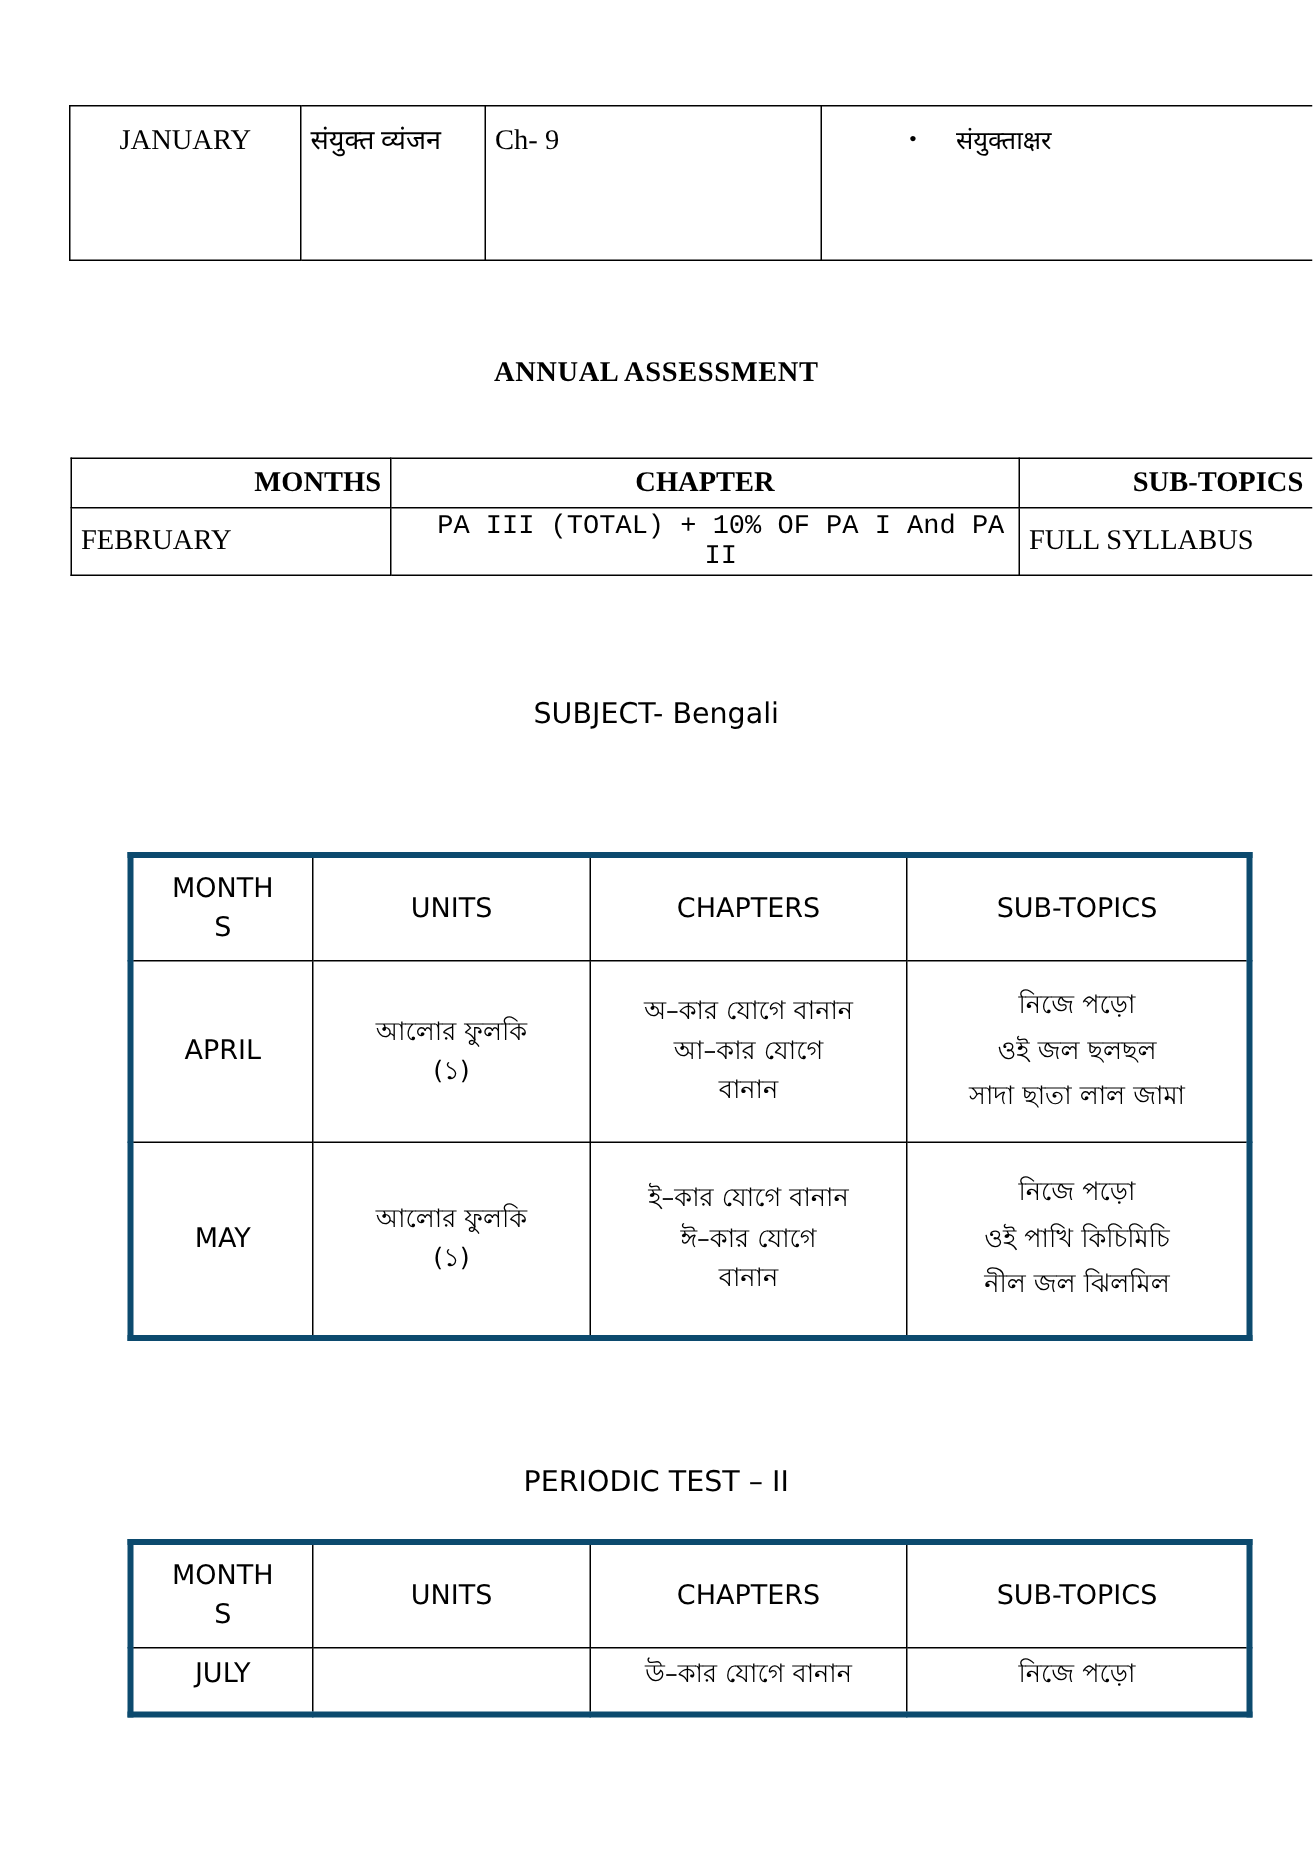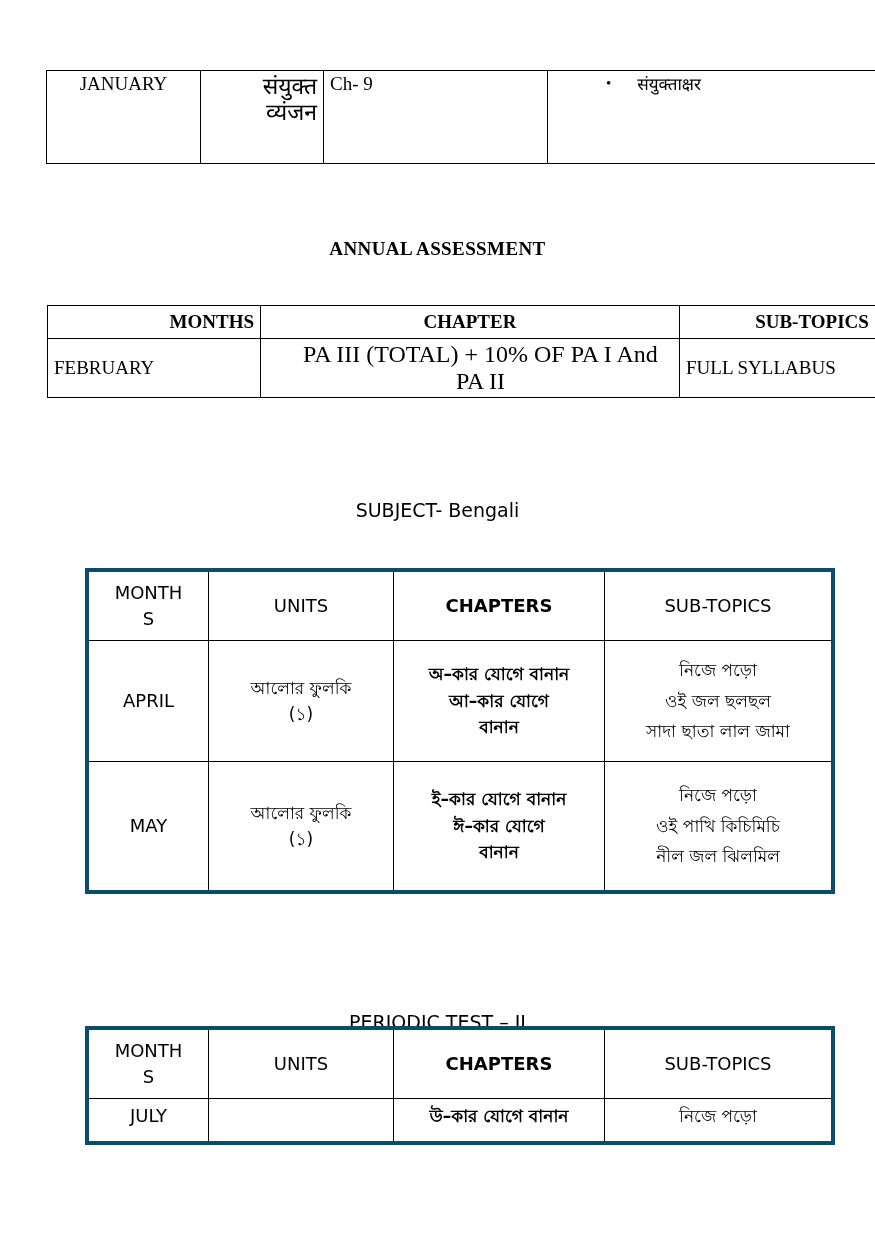--- a/index.html
+++ b/index.html
@@ -32,27 +32,27 @@
   
   .tbl-january {
     position: absolute;
     left: 46px;
     top: 70px;
     width: 832px;
   }
   .tbl-january td {
     height: 88px;
     vertical-align: top;
-    padding-top: 2px;
+    padding-top: 12px;
     font-family: "Liberation Serif", serif;
     font-size: 19px;
     line-height: 1.15;
   }
   .tbl-january .c-month   { width: 141px; text-align: center; }
-  .tbl-january .c-unit    { width: 110px; text-align: right; font-family: Liberation Sans, sans-serif; font-size: 23px;}
+  .tbl-january .c-unit    { width: 110px; text-align: left; font-family: Liberation Serif, serif; font-size: 18px;}
   .tbl-january .c-chapter { width: 211px; text-align: left; }
   .tbl-january .c-sub     { width: 370px; text-align: left; }
 
   .bullet-line {
     display: flex;
     align-items: flex-start;
     gap: 26px;
     padding-left: 52px;
   }
   .bullet-dot {
@@ -75,21 +75,20 @@
   .heading-serif-bold {
     font-family: "Liberation Serif", serif;
     font-weight: bold;
     font-size: 19px;
     letter-spacing: 0.4px;
   }
   .heading-sans {
     font-family: "DejaVu Sans", sans-serif;
     font-weight: normal;
     font-size: 19px;
-    margin-top: 34px;
   }
   #h-annual   { top: 238px; }
   #h-subject  { top: 465px; }
   #h-pt1      { top: 521px; }
   #h-pt2      { top: 977px; }
 
   
   .tbl-annual {
     position: absolute;
     left: 47px;
@@ -103,22 +102,22 @@
   }
   .tbl-annual tr.head td {
     font-weight: bold;
     text-align: center;
   }
   .tbl-annual tr.head td.left  { text-align: right; }
   .tbl-annual .c-m   { width: 200px; }
   .tbl-annual .c-c   { width: 406px; }
   .tbl-annual .c-s   { width: 252px; }
   .tbl-annual .body-chapter {
-    font-family: Liberation Serif, serif;
-    font-size: 24px;
+    font-family: Liberation Mono, monospace;
+    font-size: 18px;
     text-align: center;
     padding-left: 27px;
   }
 
   
   .tbl-bengali {
     position: absolute;
     left: 85px;
     width: 707px;
     border: 4px solid #0c4a6e;
@@ -126,21 +125,21 @@
   .tbl-bengali td {
     border: 1px solid #000000;
     text-align: center;
     font-family: "DejaVu Sans", sans-serif;
     font-size: 18px;
     line-height: 1.45;
     padding: 4px 4px;
   }
   .tbl-bengali .col-month { width: 111px; }
   .tbl-bengali .col-unit  { width: 176px; }
-  .tbl-bengali .col-chap  { width: 202px; font-weight: bold; }
+  .tbl-bengali .col-chap  { width: 202px; }
   .tbl-bengali .col-sub   { width: 218px; }
 
   .tbl-bengali .hdr td { height: 60px; }
   .tbl-bengali .bn {
     font-size: 17px;
     line-height: 1.55;
   }
   .tbl-bengali .sub-list div { margin: 4px 0; }
 
   #tbl-pt1 { top: 568px; }

